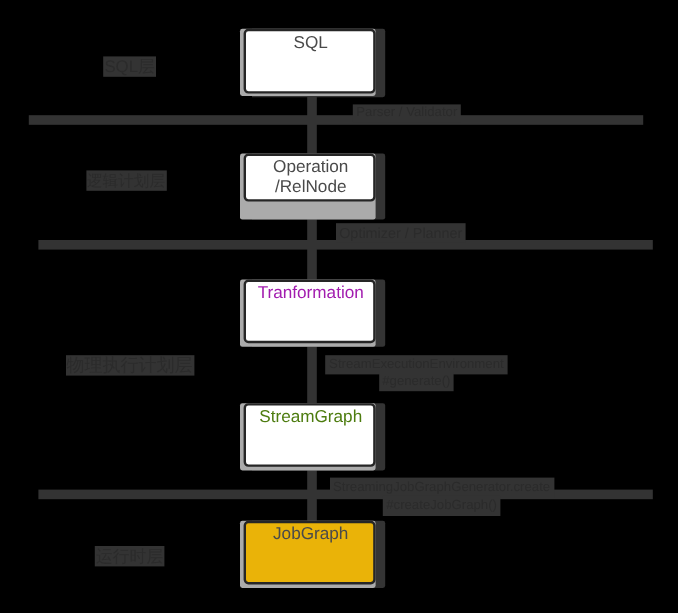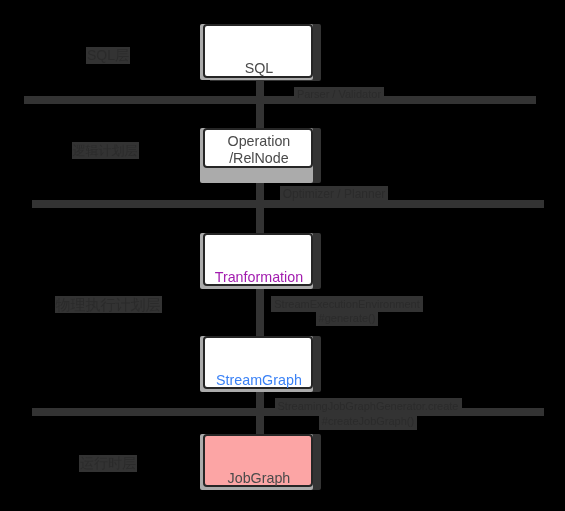--- a/index.html
+++ b/index.html
@@ -6,21 +6,21 @@
   html,body{margin:0;padding:0;}
   body{width:565px;height:511px;background:#000;overflow:hidden;
        font-family:"Liberation Sans","DejaVu Sans",sans-serif;
        -webkit-font-smoothing:antialiased;}
   #stage{position:relative;width:565px;height:511px;overflow:hidden;}
   .hline,.vline{position:absolute;}
   .shadow-dark{position:absolute;border-radius:0 2px 2px 0;}
   .shadow-light{position:absolute;border-radius:2px;}
   .boxface{position:absolute;background:#fff;border:2px solid #262626;
            border-radius:4px;box-sizing:border-box;
-           display:flex;align-items:flex-end;justify-content:center;}
+           display:flex;align-items:flex-start;justify-content:center;}
   .boxlabel{font-size:14.3px;line-height:17px;text-align:center;white-space:pre;position:relative;top:1.6px;left:1.2px;}
   .anno{position:absolute;white-space:nowrap;text-align:right;
         padding:1px 3px;box-sizing:content-box;}
 </style>
 </head>
 <body>
 
 <div id="stage">
     <div class="hline" style="left: 24px; top: 96px; width: 512px; height: 8px; background: rgb(51, 51, 51);"></div>
     <div class="hline" style="left: 32px; top: 200px; width: 512px; height: 7.5px; background: rgb(51, 51, 51);"></div>
@@ -41,25 +41,25 @@
 /RelNode</div>
     </div>
     <div class="shadow-dark" style="left: 210px; top: 232.8px; width: 110.5px; height: 56.2px; background: rgb(52, 52, 52);"></div>
     <div class="shadow-light" style="left: 200px; top: 232.8px; width: 113px; height: 55.8px; background: rgb(171, 171, 171);"></div>
     <div class="boxface" style="left: 202.5px; top: 232.8px; width: 110.5px; height: 53.2px; border-color: rgb(38, 38, 38); background: rgb(255, 255, 255);">
       <div class="boxlabel" style="white-space: pre; color: #a21caf;">Tranformation</div>
     </div>
     <div class="shadow-dark" style="left: 210px; top: 336px; width: 110.5px; height: 56px; background: rgb(52, 52, 52);"></div>
     <div class="shadow-light" style="left: 200px; top: 336px; width: 113px; height: 55.6px; background: rgb(171, 171, 171);"></div>
     <div class="boxface" style="left: 202.5px; top: 336px; width: 110.5px; height: 53px; border-color: rgb(38, 38, 38); background: rgb(255, 255, 255);">
-      <div class="boxlabel" style="white-space: pre; color: #3b82f6;">StreamGraph</div>
+      <div class="boxlabel" style="white-space: pre; color: #4d7c0f;">StreamGraph</div>
     </div>
     <div class="shadow-dark" style="left: 210px; top: 433.6px; width: 110.5px; height: 56.6px; background: rgb(52, 52, 52);"></div>
     <div class="shadow-light" style="left: 200px; top: 433.6px; width: 113px; height: 56.2px; background: rgb(171, 171, 171);"></div>
-    <div class="boxface" style="left: 202.5px; top: 433.6px; width: 110.5px; height: 53.6px; border-color: rgb(38, 38, 38); background: #fca5a5;">
+    <div class="boxface" style="left: 202.5px; top: 433.6px; width: 110.5px; height: 53.6px; border-color: rgb(38, 38, 38); background: #eab308;">
       <div class="boxlabel" style="white-space: pre; color: rgb(74, 74, 74);">JobGraph</div>
     </div>
     <div class="anno" style="left: 85.9922px; top: 47px; color: rgb(43, 43, 43); background: rgb(51, 51, 51); font-size: 14px; line-height: 15px; padding-left: 1px; padding-right: 1px;">SQL层</div>
     <div class="anno" style="left: 71.5px; top: 142px; color: rgb(43, 43, 43); background: rgb(51, 51, 51); font-size: 13px; line-height: 15px; padding-left: 1px; padding-right: 1px;">逻辑计划层</div>
     <div class="anno" style="left: 54.5px; top: 296px; color: rgb(43, 43, 43); background: rgb(51, 51, 51); font-size: 15px; line-height: 15px; padding-left: 1px; padding-right: 1px;">物理执行计划层</div>
     <div class="anno" style="left: 79px; top: 455px; color: rgb(43, 43, 43); background: rgb(51, 51, 51); font-size: 14px; line-height: 15px; padding-left: 1px; padding-right: 1px;">运行时层</div>
     <div class="anno" style="left: 293.914px; top: 87px; color: rgb(43, 43, 43); background: rgb(51, 51, 51); font-size: 11px; line-height: 13px; padding-left: 3px; padding-right: 3px;">Parser / Validator</div>
     <div class="anno" style="left: 279.648px; top: 186px; color: rgb(43, 43, 43); background: rgb(51, 51, 51); font-size: 12px; line-height: 14px; padding-left: 3px; padding-right: 3px;">Optimizer / Planner</div>
     <div class="anno" style="left: 271.242px; top: 296px; color: rgb(43, 43, 43); background: rgb(51, 51, 51); font-size: 11px; line-height: 14px; padding-left: 3px; padding-right: 3px;">StreamExecutionEnvironment</div>
     <div class="anno" style="left: 315.562px; top: 310px; color: rgb(43, 43, 43); background: rgb(51, 51, 51); font-size: 11px; line-height: 14px; padding-left: 3px; padding-right: 3px;">#generate()</div>

